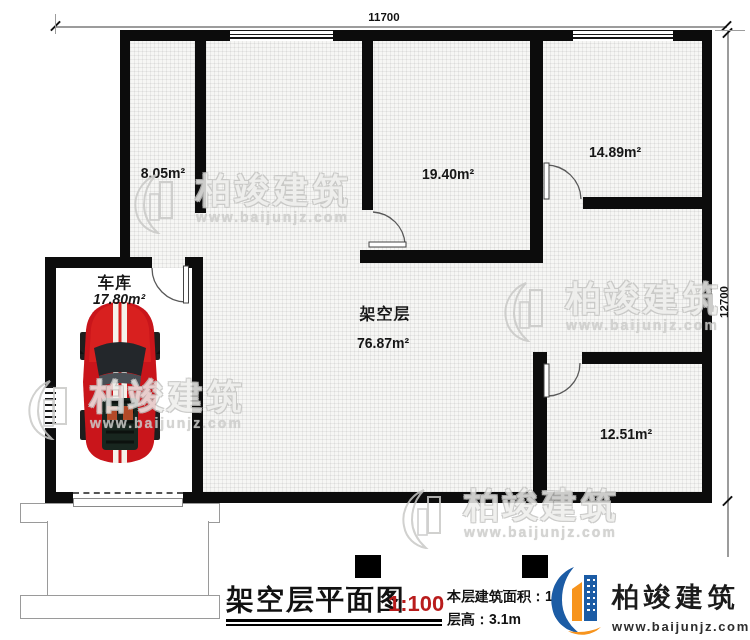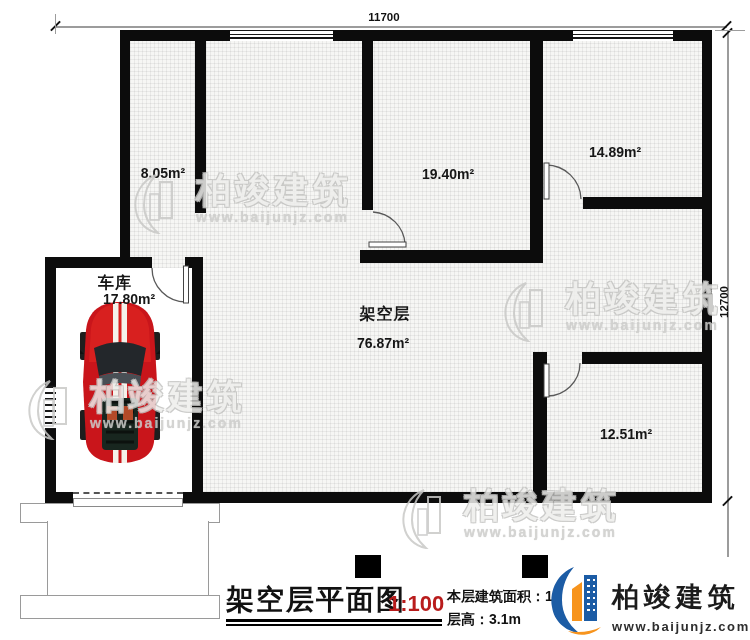--- a/index.html
+++ b/index.html
@@ -112,21 +112,21 @@
     <path d="M26,100 h28 M26,110 h28 M26,120 h28 M26,130 h28 M26,140 h28" stroke="#0c110e" stroke-width="3"></path>
     <rect x="27" y="104" width="10" height="14" fill="#b34a28"></rect>
     <rect x="43" y="104" width="10" height="14" fill="#b34a28"></rect>
     <path d="M4,52 L-2,46 L-2,52 Z M76,52 L82,46 L82,52 Z" fill="#111"></path>
   </svg>
 
   <div class="abs room-label area-txt" style="left:123px;top:165px;width:80px;">8.05m²</div>
   <div class="abs room-label area-txt" style="left:408px;top:166px;width:80px;">19.40m²</div>
   <div class="abs room-label area-txt" style="left:575px;top:144px;width:80px;">14.89m²</div>
   <div class="abs room-label name-txt" style="left:75px;top:274px;width:80px;">车库</div>
-  <div class="abs room-label area-txt" style="left:89px;top:291px;width:80px;">17.80m²</div>
+  <div class="abs room-label area-txt" style="left:79px;top:291px;width:80px;font-style:italic;">17.80m²</div>
   <div class="abs room-label name-txt" style="left:345px;top:305px;width:80px;">架空层</div>
   <div class="abs room-label area-txt" style="left:343px;top:323px;width:80px;margin-top:12px;">76.87m²</div>
   <div class="abs room-label area-txt" style="left:586px;top:426px;width:80px;">12.51m²</div>
 
   <div class="wm" style="left:130px;top:172px;">
     <svg width="58" height="62" viewBox="0 0 58 62">
       <path d="M26,3 C11,9 3,24 6,39 C8,51 17,59 28,61 C19,53 14,44 14,33 C14,20 19,10 26,3 Z" fill="none" stroke="#c9c9c7" stroke-width="2"></path>
       <rect x="30" y="10" width="12" height="36" fill="none" stroke="#c9c9c7" stroke-width="2"></rect>
       <rect x="20" y="22" width="9" height="26" fill="none" stroke="#c9c9c7" stroke-width="1.6"></rect>
     </svg>

